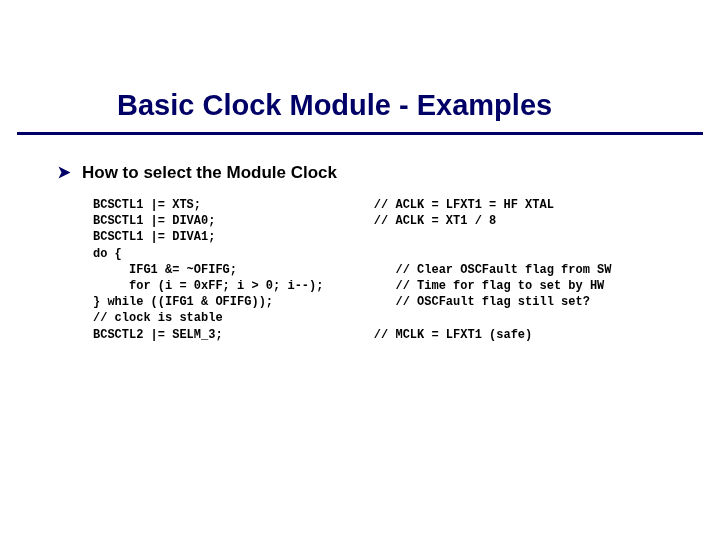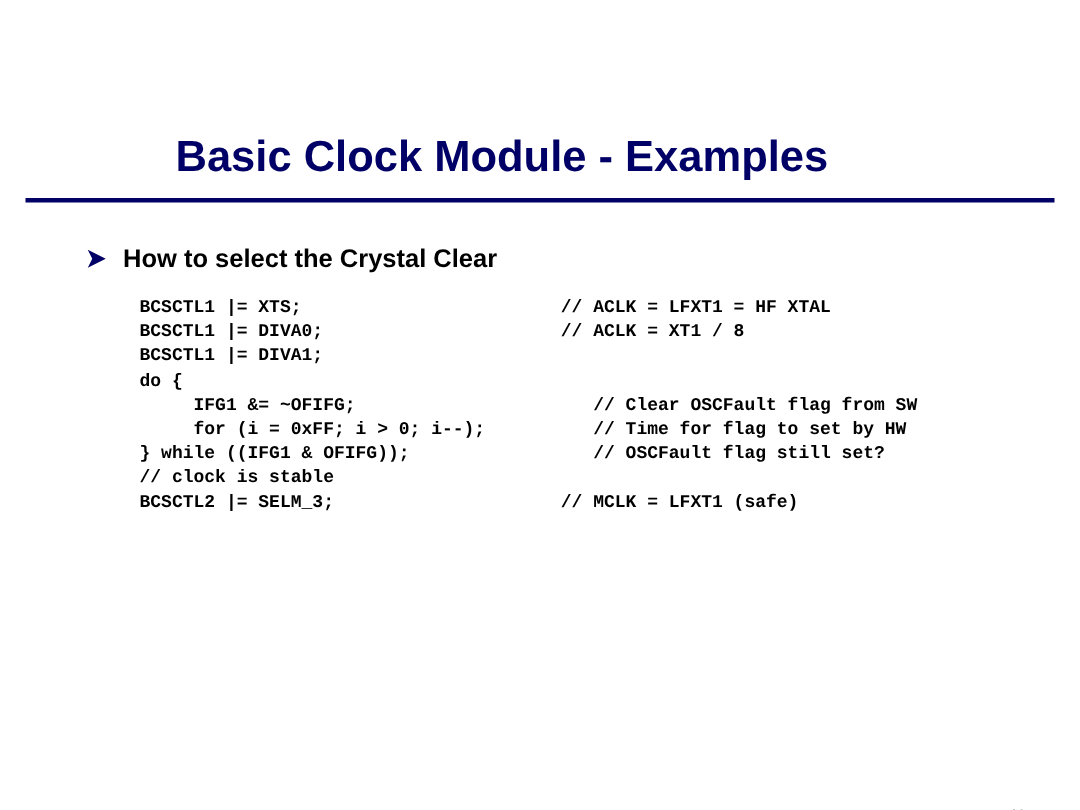--- a/index.html
+++ b/index.html
@@ -32,21 +32,21 @@
   <div class="title-wrap">
     <div class="title">Basic Clock Module - Examples</div>
   </div>
   <div class="underline"></div>
 
   <div class="body">
     <div class="bullet-row">
       <svg class="arrow-bullet" viewBox="0 0 20 20">
         <polygon points="2,2 18,10 2,18 6,10" fill="#000066"></polygon>
       </svg>
-      <div class="bullet-text">How to select the Crystal Clear</div>
+      <div class="bullet-text">How to select the Module Clock</div>
     </div>
 
     <div class="code-block">BCSCTL1 |= XTS;                        // ACLK = LFXT1 = HF XTAL
 BCSCTL1 |= DIVA0;                      // ACLK = XT1 / 8
 BCSCTL1 |= DIVA1;
 do {
      IFG1 &amp;= ~OFIFG;                      // Clear OSCFault flag from SW
      for (i = 0xFF; i &gt; 0; i--);          // Time for flag to set by HW
 } while ((IFG1 &amp; OFIFG));                 // OSCFault flag still set?
 // clock is stable

